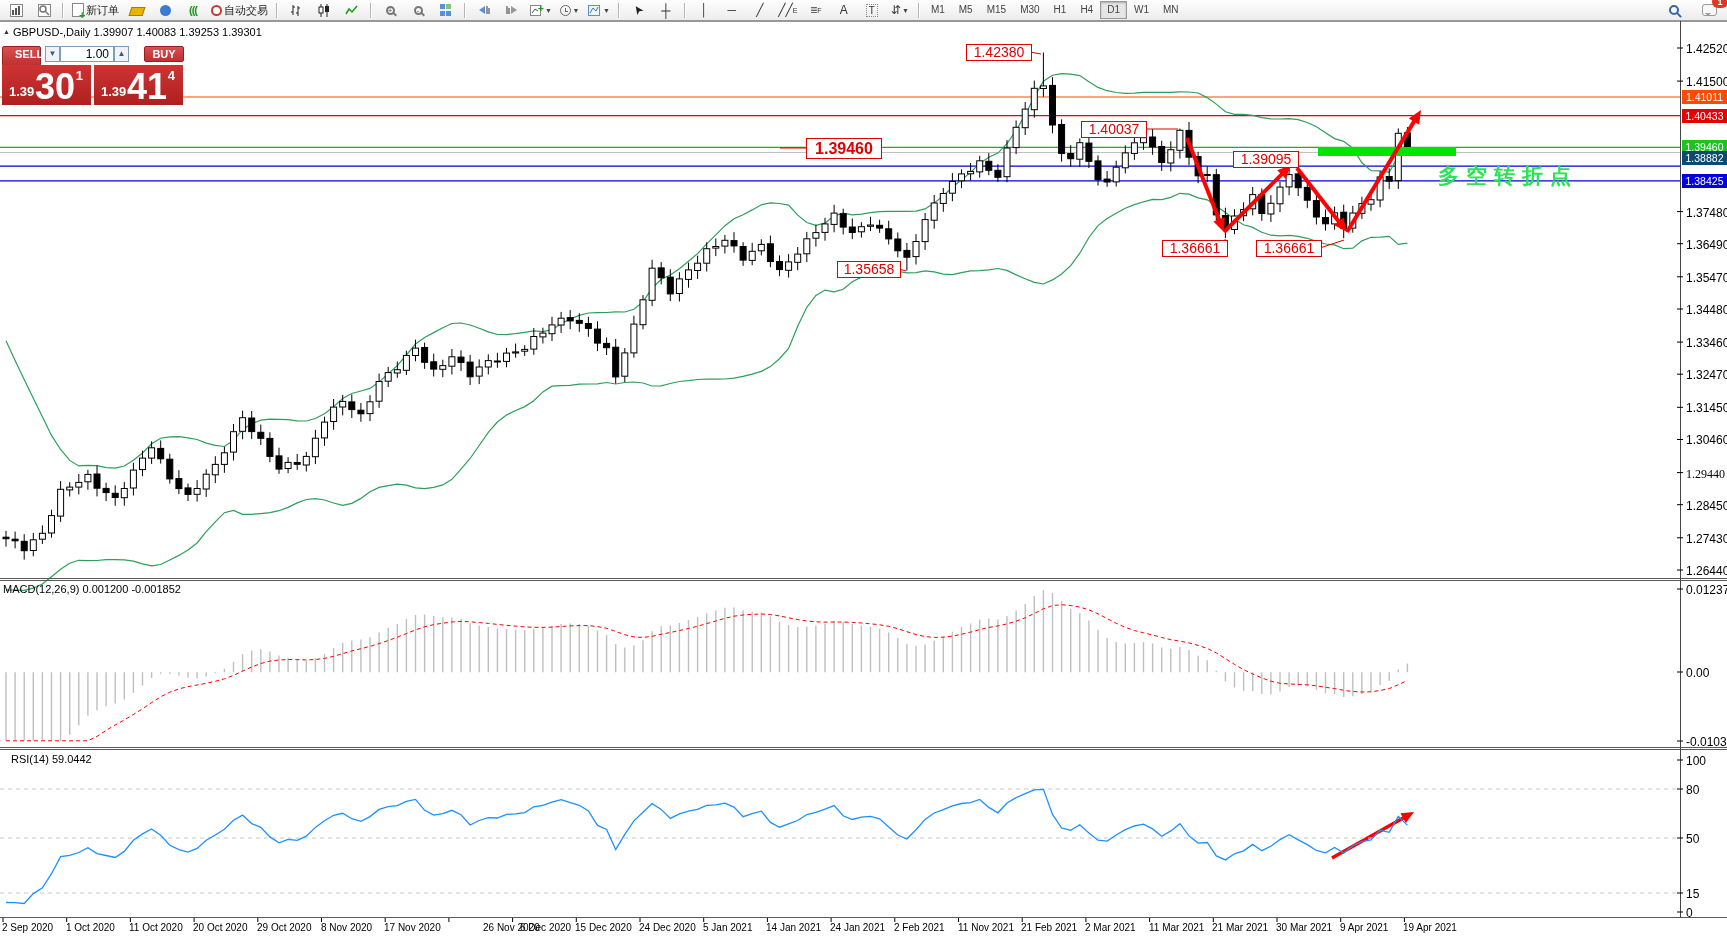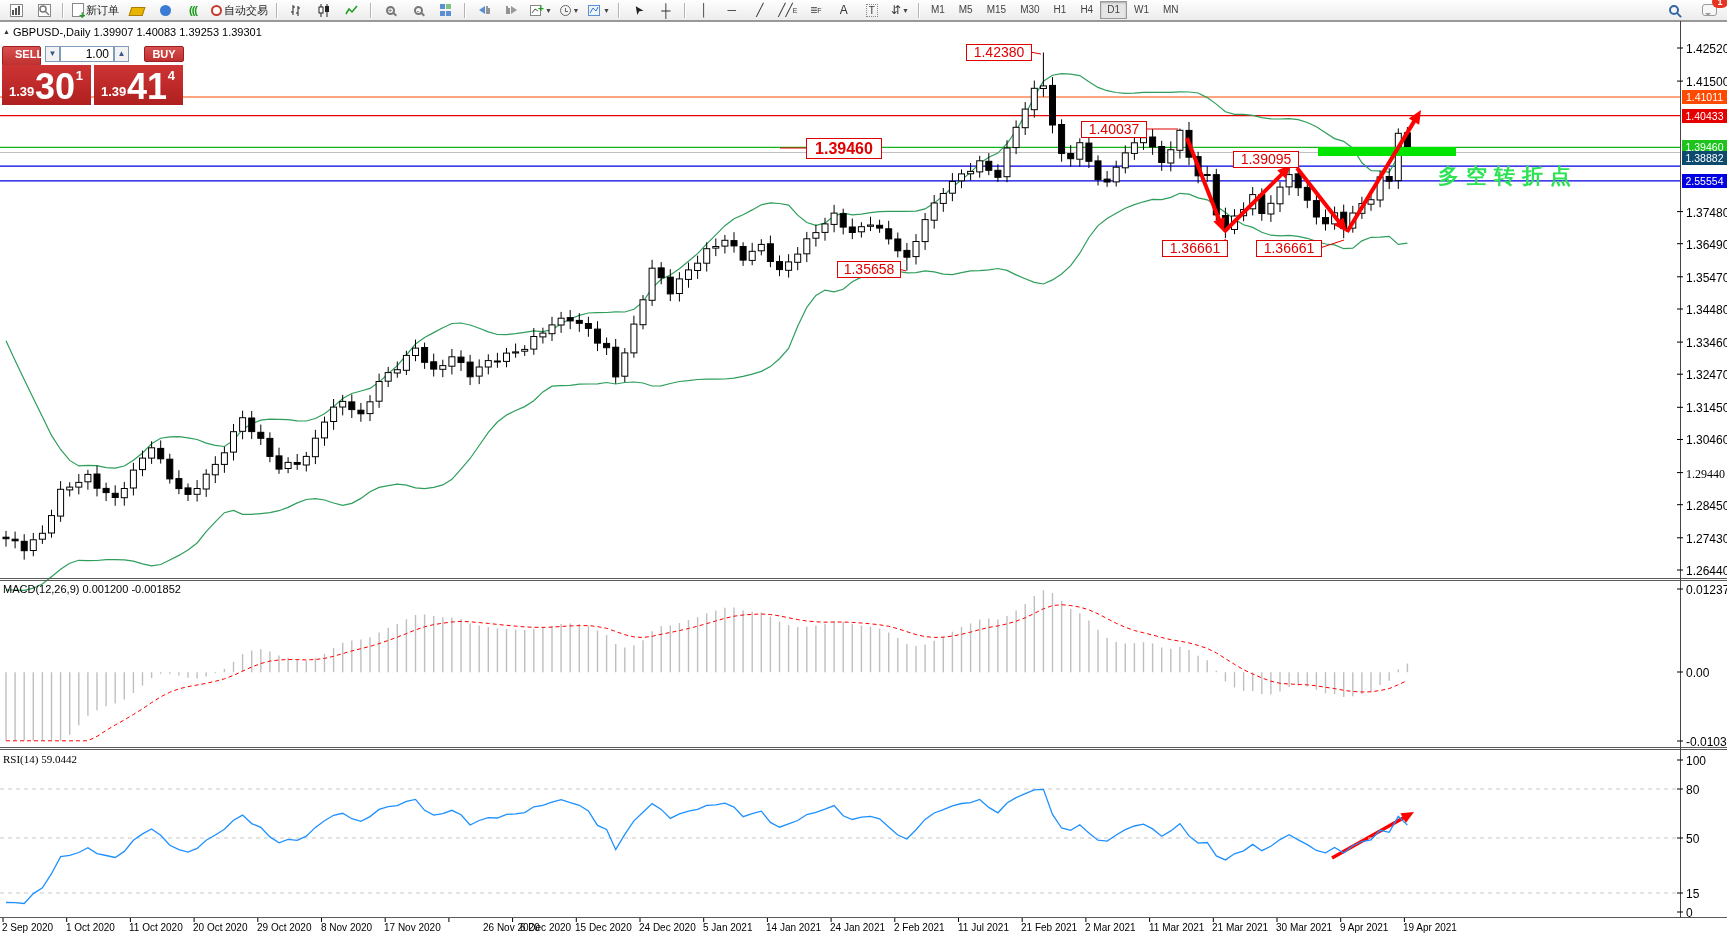--- a/index.html
+++ b/index.html
@@ -799,21 +799,21 @@
     <line x1="1149.6" y1="918.0" x2="1149.6" y2="922.0" stroke="#000" stroke-width="1"></line>
     <line x1="1213.3" y1="918.0" x2="1213.3" y2="922.0" stroke="#000" stroke-width="1"></line>
     <line x1="1277.0" y1="918.0" x2="1277.0" y2="922.0" stroke="#000" stroke-width="1"></line>
     <line x1="1340.7" y1="918.0" x2="1340.7" y2="922.0" stroke="#000" stroke-width="1"></line>
     <line x1="1404.4" y1="918.0" x2="1404.4" y2="922.0" stroke="#000" stroke-width="1"></line>
   </svg>
 
 <div id="infoline"><span class="tri">▲</span><span>GBPUSD-,Daily 1.39907 1.40083 1.39253 1.39301</span></div>
 
 <div class="indlabel" style="left:3px;top:583px;">MACD(12,26,9) 0.001200 -0.001852</div>
-<div class="indlabel" style="left:3px;top:753px;font-family:Liberation Serif, serif;">RSI(14) 59.0442</div>
+<div class="indlabel" style="left:11px;top:753px;">RSI(14) 59.0442</div>
 
 <div id="note" style="left: 1438px; top: 162px; color: rgb(43, 227, 83);">多空转折点</div>
 
 <div id="oneclick">
   <div class="ocbtn" style="left:0;top:2px;width:39px;height:20px;line-height:14px;padding-left:12px;">SELL</div>
   <div class="spin" style="left:43px;top:2px;width:15px;height:16px;">▼</div>
   <div id="lotbox" style="left:58px;top:2px;width:54px;height:16px;">1.00</div>
   <div class="spin" style="left:112px;top:2px;width:15px;height:16px;">▲</div>
   <div class="ocbtn" style="left:142px;top:2px;width:40px;height:16px;line-height:14px;">BUY</div>
   <div class="bigprice" style="left:0;">
@@ -841,21 +841,21 @@
     <div class="hlabel" style="left:1686px;top:433px;">1.30460</div>
     <div class="hlabel" style="left:1686px;top:467px;font-family:Liberation Serif, serif;">1.29440</div>
     <div class="hlabel" style="left:1686px;top:499px;">1.28450</div>
     <div class="hlabel" style="left:1686px;top:532px;">1.27430</div>
     <div class="hlabel" style="left:1686px;top:564px;">1.26440</div>
     <div class="badge" style="top:90px;background:#ff4a00;z-index:6;">1.41011</div>
     <div class="badge" style="top:109px;background:#e60000;z-index:6;">1.40433</div>
     <div class="badge" style="top:140px;background:#1cc41c;z-index:6;">1.39460</div>
     <div class="badge" style="top:145px;background:#000000;z-index:5;">1.39301</div>
     <div class="badge" style="top:151px;background:#0c4a6e;z-index:6;">1.38882</div>
-    <div class="badge" style="top:174px;background:#0000e0;z-index:6;">2.55554</div>
+    <div class="badge" style="top:174px;background:#0000e0;z-index:6;">1.38425</div>
     <div class="hlabel" style="left:1686px;top:583px;">0.012372</div>
     <div class="hlabel" style="left:1686px;top:666px;">0.00</div>
     <div class="hlabel" style="left:1686px;top:735px;">-0.010374</div>
     <div class="hlabel" style="left:1686px;top:754px;">100</div>
     <div class="hlabel" style="left:1686px;top:783px;">80</div>
     <div class="hlabel" style="left:1686px;top:832px;">50</div>
     <div class="hlabel" style="left:1686px;top:887px;">15</div>
     <div class="hlabel" style="left:1686px;top:906px;">0</div>
     <div class="dlabel" style="left:2px;">2 Sep 2020</div>
     <div class="dlabel" style="left:66px;">1 Oct 2020</div>
@@ -865,21 +865,21 @@
     <div class="dlabel" style="left:321px;">8 Nov 2020</div>
     <div class="dlabel" style="left:384px;">17 Nov 2020</div>
     <div class="dlabel" style="left:448px;margin-left:35px;">26 Nov 2020</div>
     <div class="dlabel" style="left:520px;">6 Dec 2020</div>
     <div class="dlabel" style="left:575px;">15 Dec 2020</div>
     <div class="dlabel" style="left:639px;">24 Dec 2020</div>
     <div class="dlabel" style="left:703px;">5 Jan 2021</div>
     <div class="dlabel" style="left:766px;">14 Jan 2021</div>
     <div class="dlabel" style="left:830px;">24 Jan 2021</div>
     <div class="dlabel" style="left:894px;">2 Feb 2021</div>
-    <div class="dlabel" style="left:958px;">11 Jul 2021</div>
+    <div class="dlabel" style="left:958px;">11 Nov 2021</div>
     <div class="dlabel" style="left:1021px;">21 Feb 2021</div>
     <div class="dlabel" style="left:1085px;">2 Mar 2021</div>
     <div class="dlabel" style="left:1149px;">11 Mar 2021</div>
     <div class="dlabel" style="left:1212px;">21 Mar 2021</div>
     <div class="dlabel" style="left:1276px;">30 Mar 2021</div>
     <div class="dlabel" style="left:1340px;">9 Apr 2021</div>
     <div class="dlabel" style="left:1403px;">19 Apr 2021</div>
     <div class="ann" style="left:966px;top:44px;width:64px;">1.42380</div>
     <div class="ann big" style="left:806px;top:138px;width:74px;">1.39460</div>
     <div class="ann" style="left:1081px;top:121px;width:64px;">1.40037</div>

